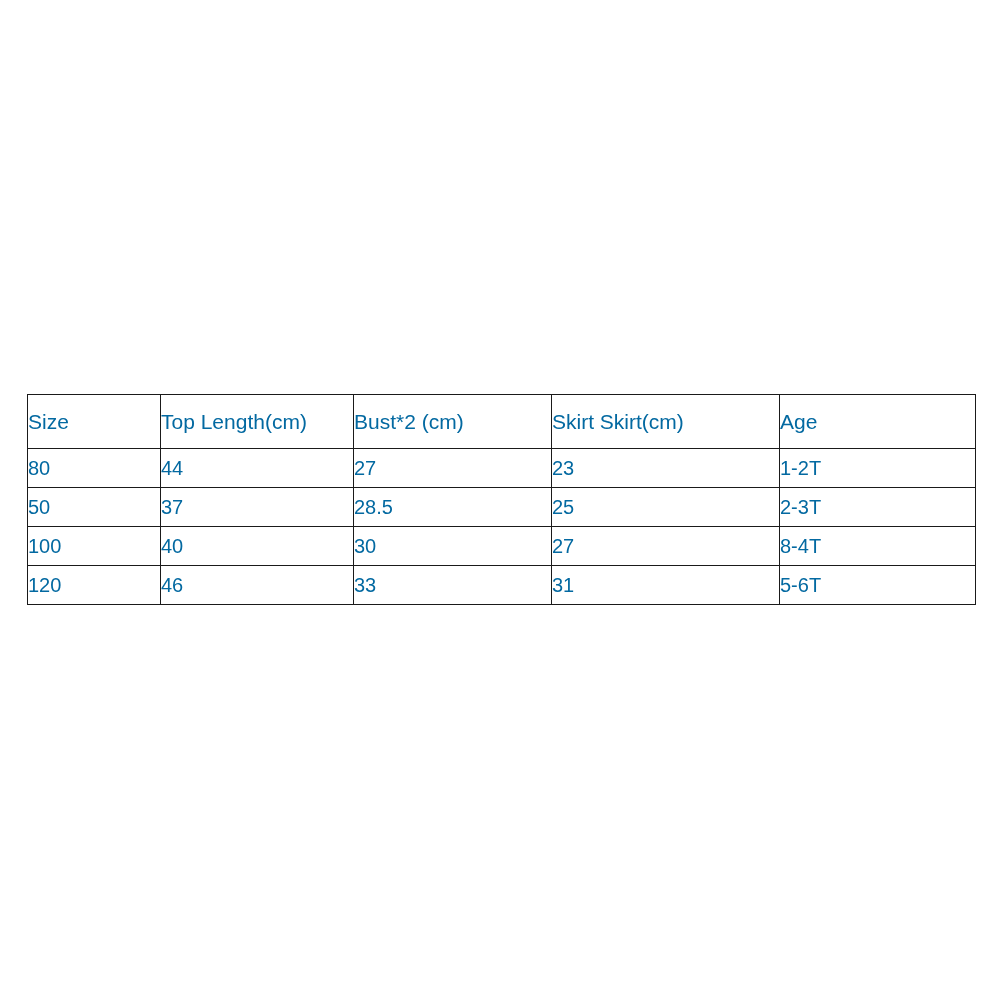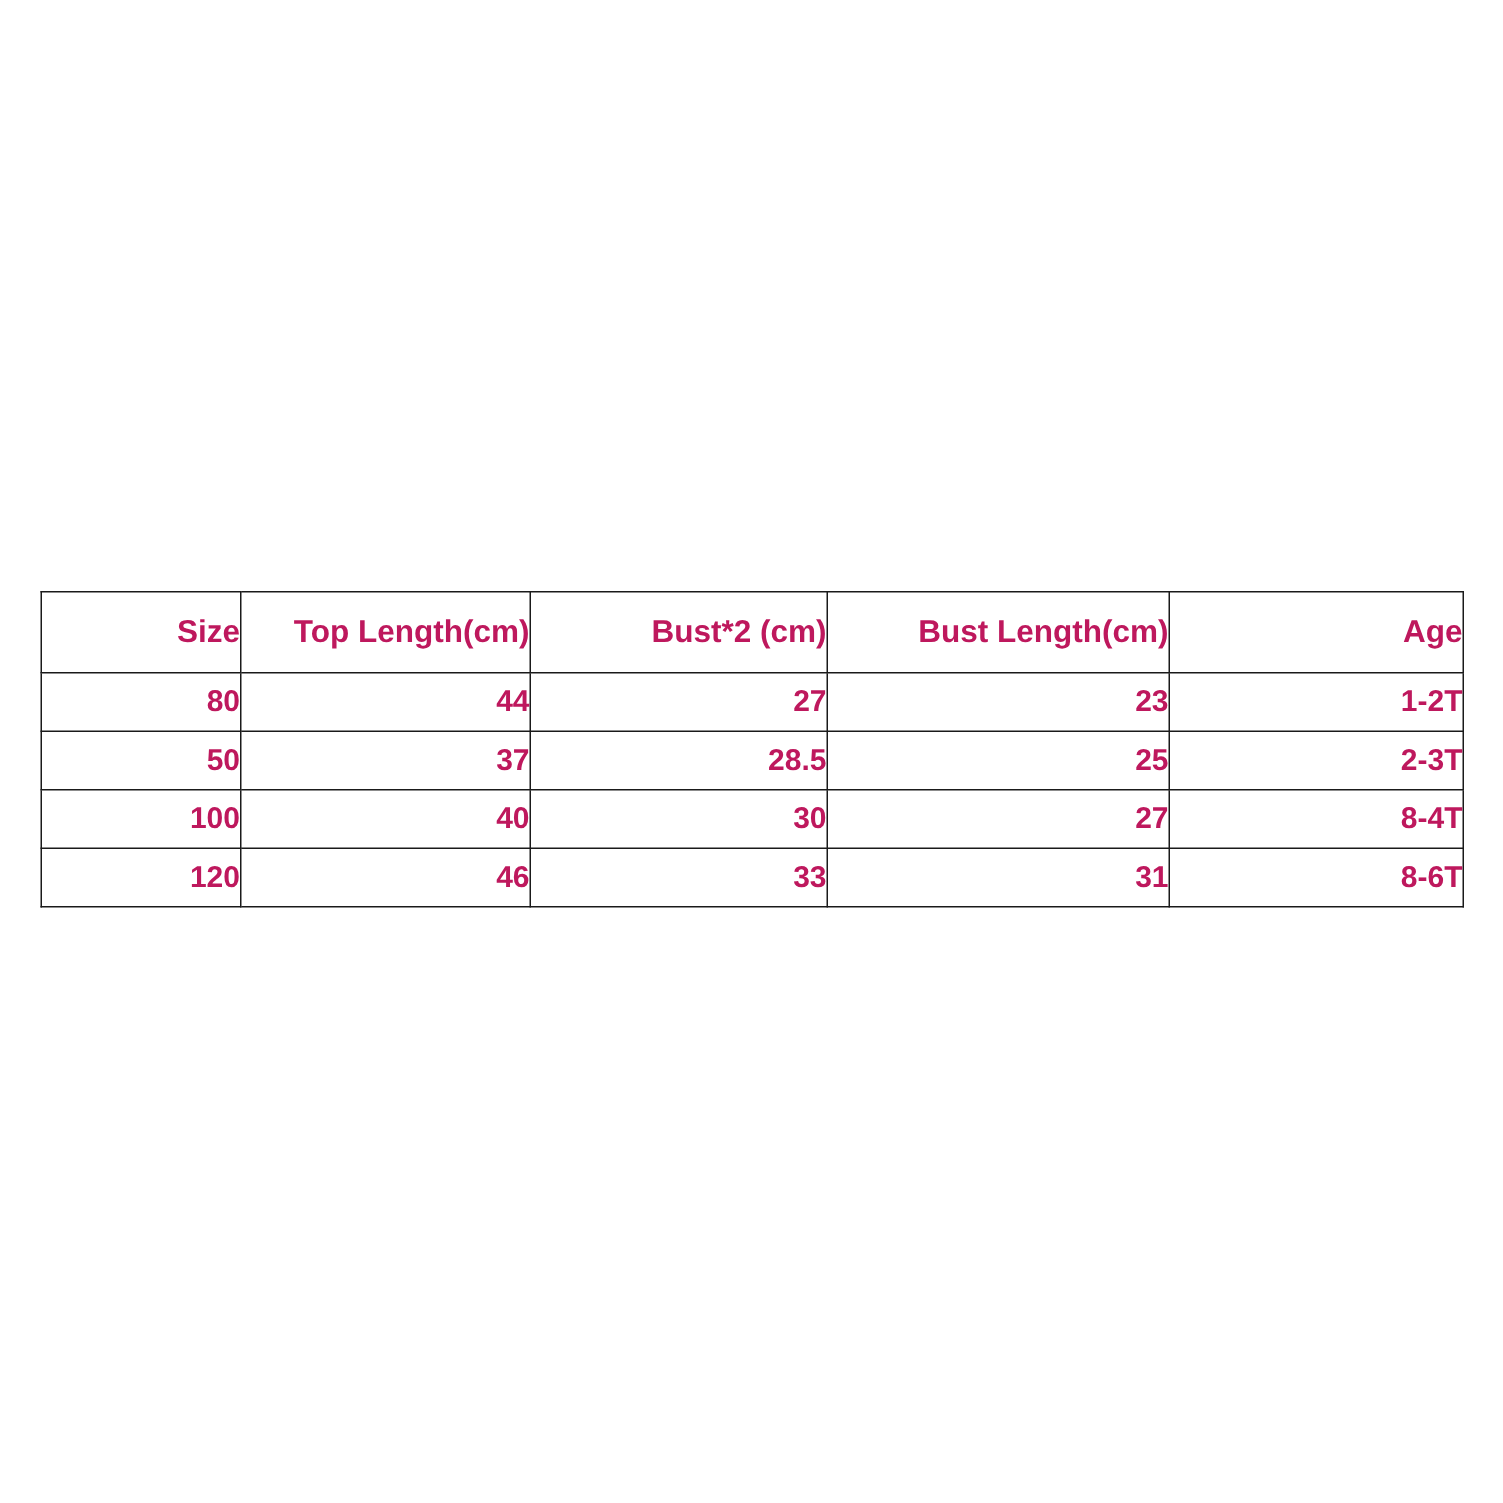--- a/index.html
+++ b/index.html
@@ -26,23 +26,23 @@
     width: 948px;
   }
   table.size-chart {
     border-collapse: collapse;
     width: 948px;
     table-layout: fixed;
   }
   table.size-chart td,
   table.size-chart th {
     border: 1px solid #1a1a1a;
-    text-align: right;
-    color: #be185d;
-    font-weight: bold;
+    text-align: left;
+    color: #0369a1;
+    font-weight: normal;
     font-size: 20px;
     padding: 0;
     background: #ffffff;
   }
   table.size-chart thead th {
     height: 53px;
     font-size: 21px;
   }
   table.size-chart tbody td {
     height: 38px;
@@ -66,21 +66,21 @@
         <col class="c-top">
         <col class="c-bust">
         <col class="c-skirt">
         <col class="c-age">
       </colgroup>
       <thead>
         <tr>
           <th>Size</th>
           <th>Top Length(cm)</th>
           <th>Bust*2 (cm)</th>
-          <th>Bust Length(cm)</th>
+          <th>Skirt Skirt(cm)</th>
           <th>Age</th>
         </tr>
       </thead>
       <tbody>
         <tr>
           <td>80</td>
           <td>44</td>
           <td>27</td>
           <td>23</td>
           <td>1-2T</td>
@@ -97,18 +97,18 @@
           <td>40</td>
           <td>30</td>
           <td>27</td>
           <td>8-4T</td>
         </tr>
         <tr>
           <td>120</td>
           <td>46</td>
           <td>33</td>
           <td>31</td>
-          <td>8-6T</td>
+          <td>5-6T</td>
         </tr>
       </tbody>
     </table>
   </div>
 </div>
 
 </body></html>

